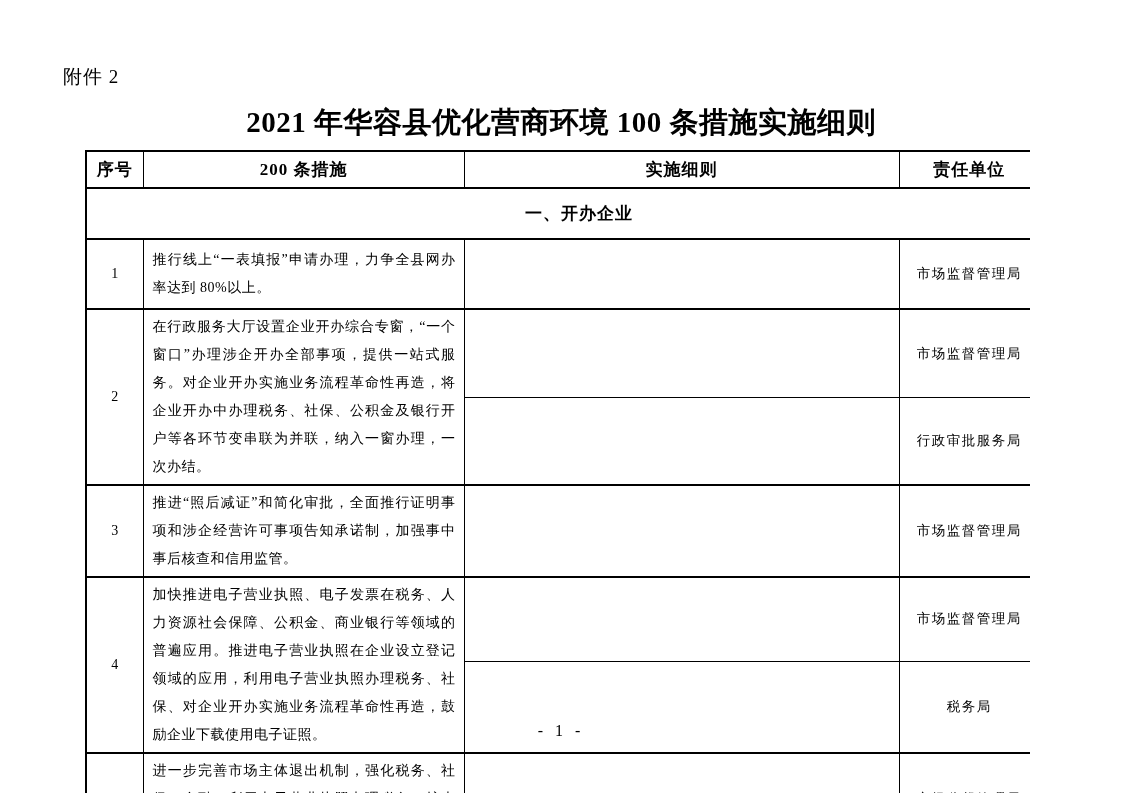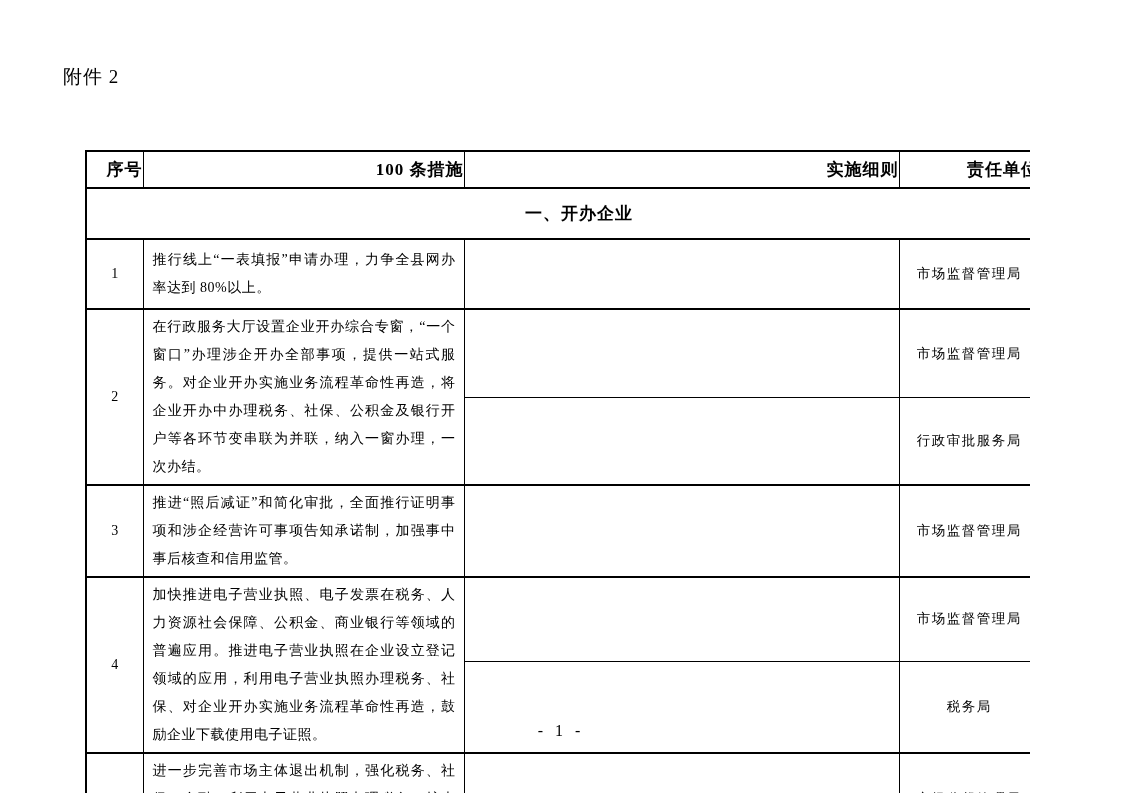--- a/index.html
+++ b/index.html
@@ -38,21 +38,21 @@
     table-layout: fixed;
   }
   table.rules, table.rules td, table.rules th {
     border: 1px solid #000;
   }
   table.rules { border: 2px solid #000; }
   tr.major > td, tr.major > th { border-top: 2px solid #000; }
   th.hdr {
     font-size: 17px;
     font-weight: bold;
-    text-align: right;
+    text-align: center;
     height: 37px;
     letter-spacing: 1px;
   }
   td.section {
     height: 51px;
     font-size: 17px;
     font-weight: bold;
     text-align: center;
     letter-spacing: 1px;
     padding-left: 32px;
@@ -88,33 +88,34 @@
     letter-spacing: 4px;
   }
 </style>
 </head>
 <body>
 
 <div class="page">
 
   <div class="attachment">附件 2</div>
 
+  <div class="doc-title">2021 年华容县优化营商环境 100 条措施实施细则</div>
 
   <table class="rules">
     <colgroup>
       <col style="width:57px">
       <col style="width:321px">
       <col style="width:435px">
       <col style="width:141px">
     </colgroup>
 
     <tbody>
         <tr>
       <th class="hdr">序号</th>
-      <th class="hdr">100 条措施</th>
+      <th class="hdr">200 条措施</th>
       <th class="hdr">实施细则</th>
       <th class="hdr">责任单位</th>
     </tr>
 
     <tr class="major">
       <td class="section" colspan="4">一、开办企业</td>
     </tr>
 
     <tr class="major" style="height:70px">
       <td class="seq">1</td>

